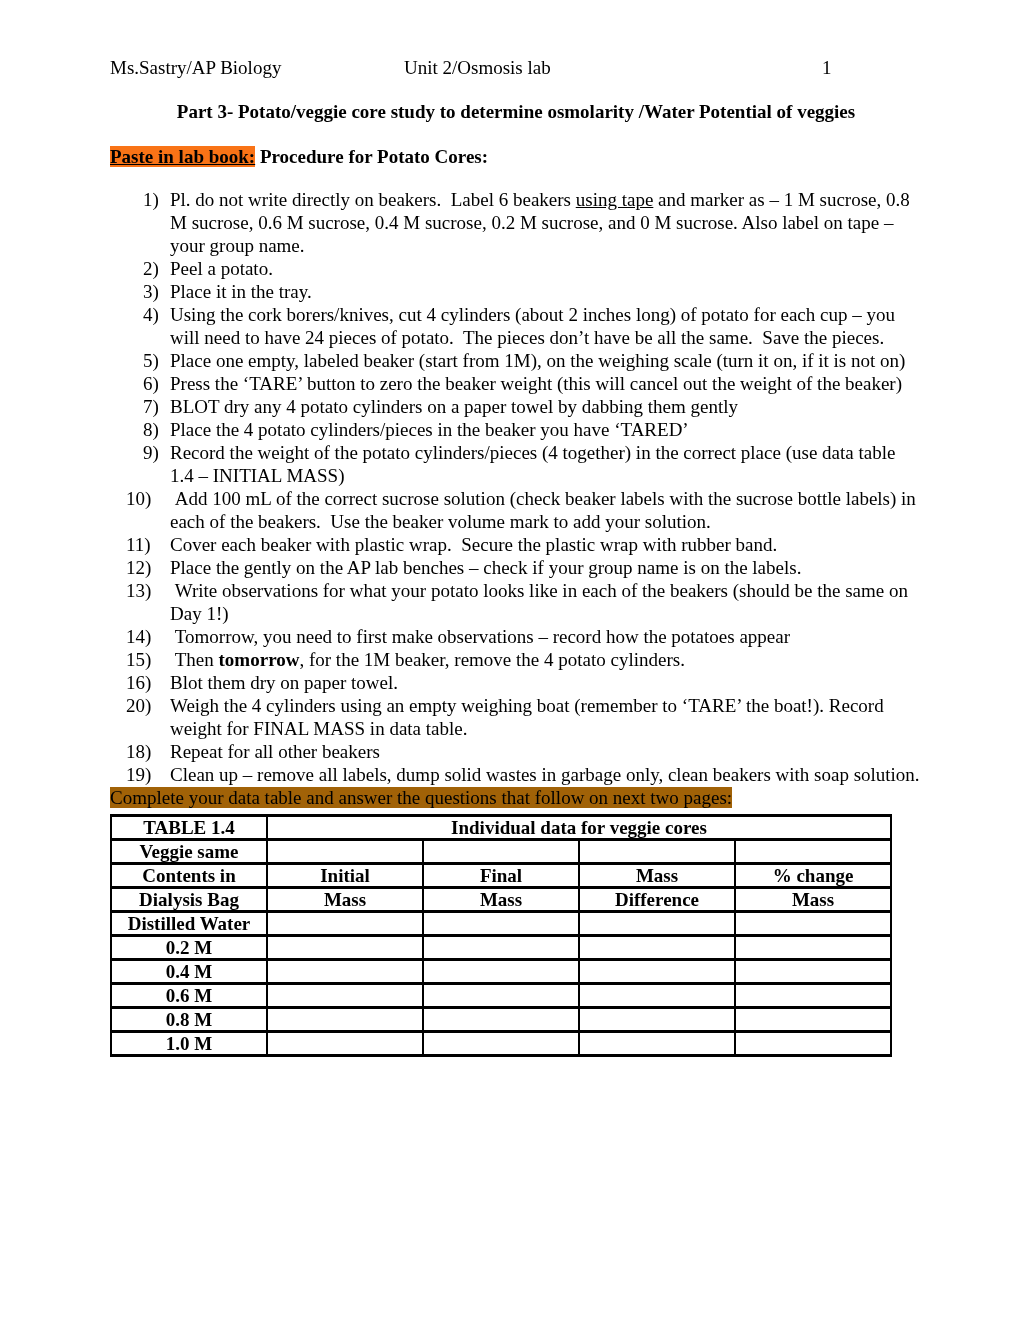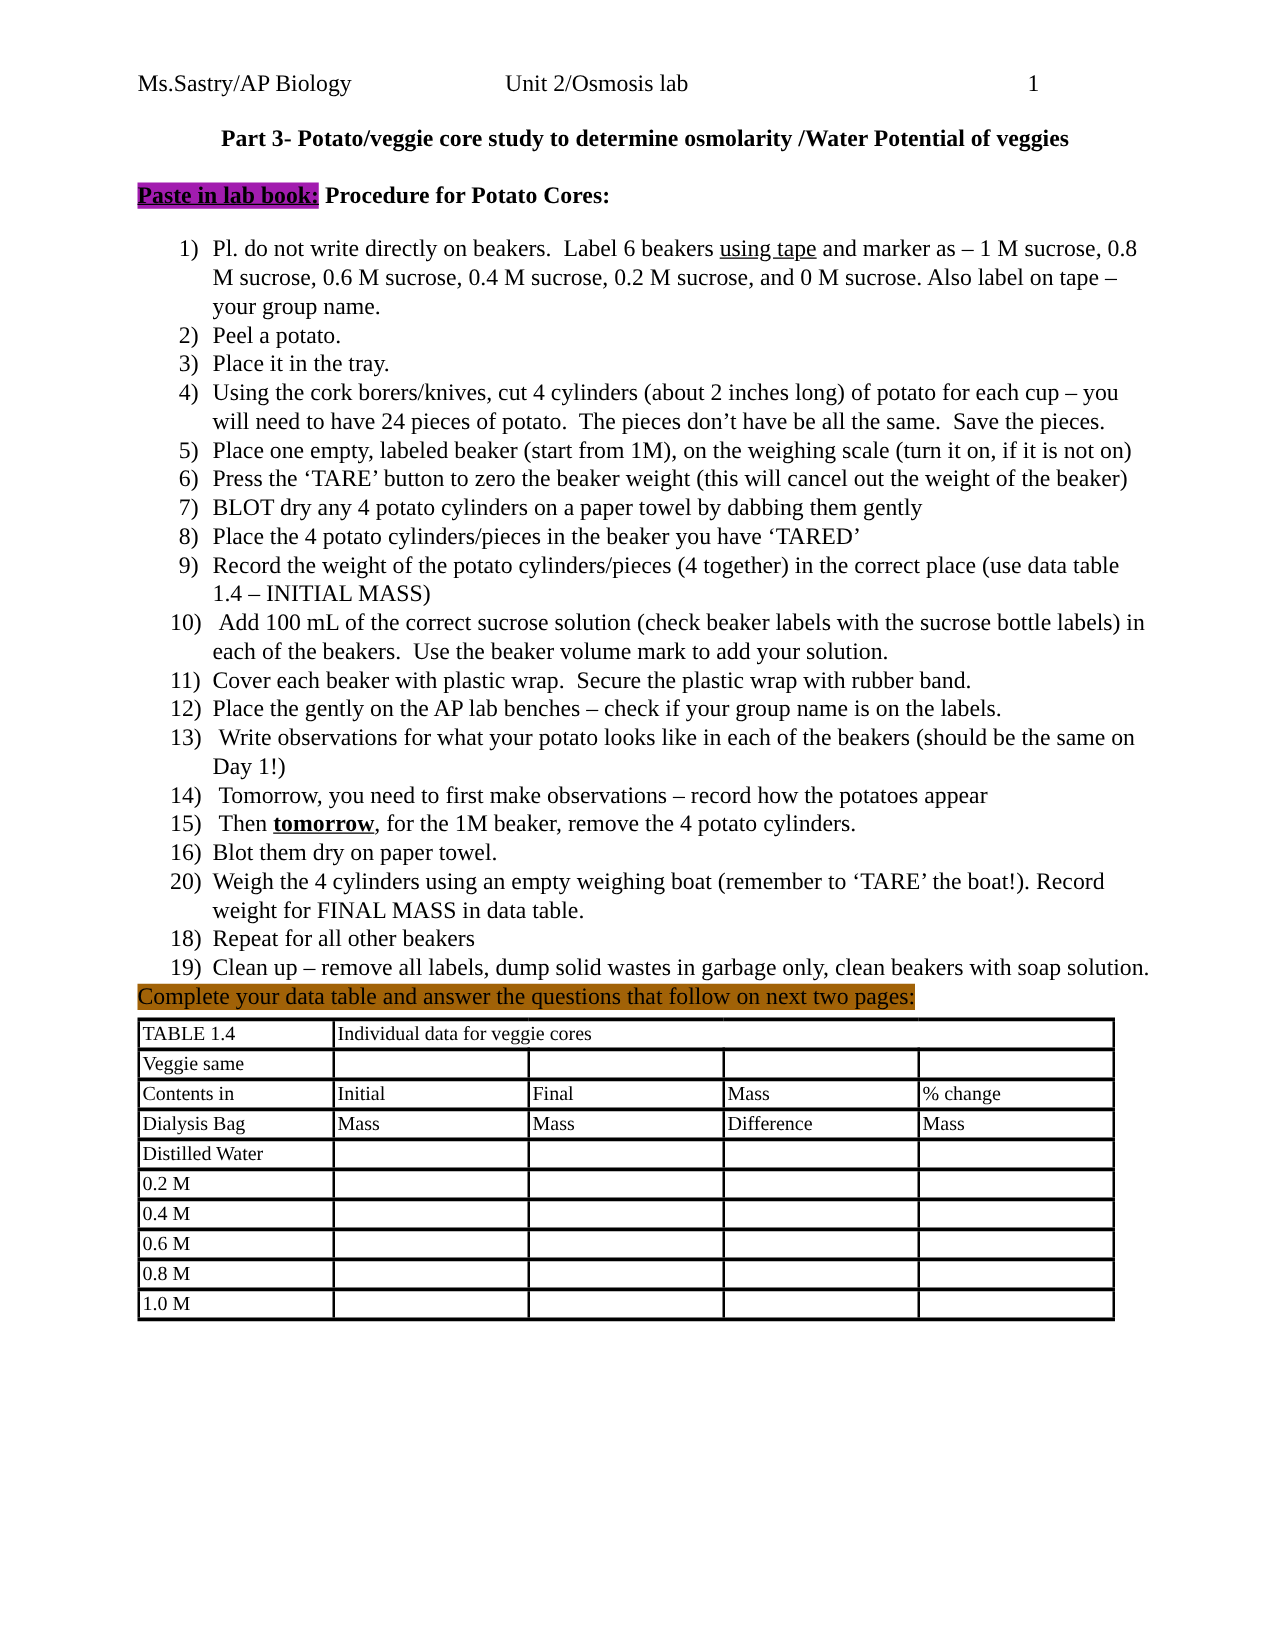--- a/index.html
+++ b/index.html
@@ -13,39 +13,39 @@
 
   .hdr { position:relative; height:23px; }
   .hdr .h-left  { position:absolute; left:0;text-align:center; }
   .hdr .h-mid   { position:absolute; left:294px; }
   .hdr .h-page  { position:absolute; left:712px; }
 
   .title { margin-top:20px; font-weight:bold; line-height:23px;text-align:center; }
 
   .paste-line { margin-top:22px; font-weight:bold; line-height:23px; }
   .hl { background:#a16207; }
-  .paste-note { background:#a21caf; text-decoration:underline;margin-top:44px; }
+  .paste-note { background:#f97316; text-decoration:underline;margin-top:44px; }
 
   .steps { margin-top:20px; line-height:23px; }
   .step { position:relative; padding-left:60px; }
   .step .num { position:absolute; left:33px; top:0; }
-  .step.d2 .num { left:26px; }
+  .step.d2 .num { left:16px; }
   .t  { white-space:pre-wrap; }
   .u  { text-decoration:underline; }
-  .bu { font-weight:bold; text-decoration:underline; }
+  .bu { font-weight:bold; }
 
   .closing { line-height:23px; }
 
   table.data { border-collapse:collapse; width:782px; margin-top:5px; table-layout:fixed; }
   table.data td {
     border:2px solid #000;
     border-top-width:3px; border-bottom-width:3px;
     height:21px; line-height:21px;
-    text-align:left; vertical-align:middle;
-    font-weight:normal; font-size:16px; padding:0 2px;
+    text-align:center; vertical-align:middle;
+    font-weight:bold; font-size:19px; padding:0 2px;
     overflow:hidden;
   }
 </style>
 </head>
 <body>
 
 <div class="page">
 
   <div class="hdr">
     <span class="h-left">Ms.Sastry/AP Biology</span>

